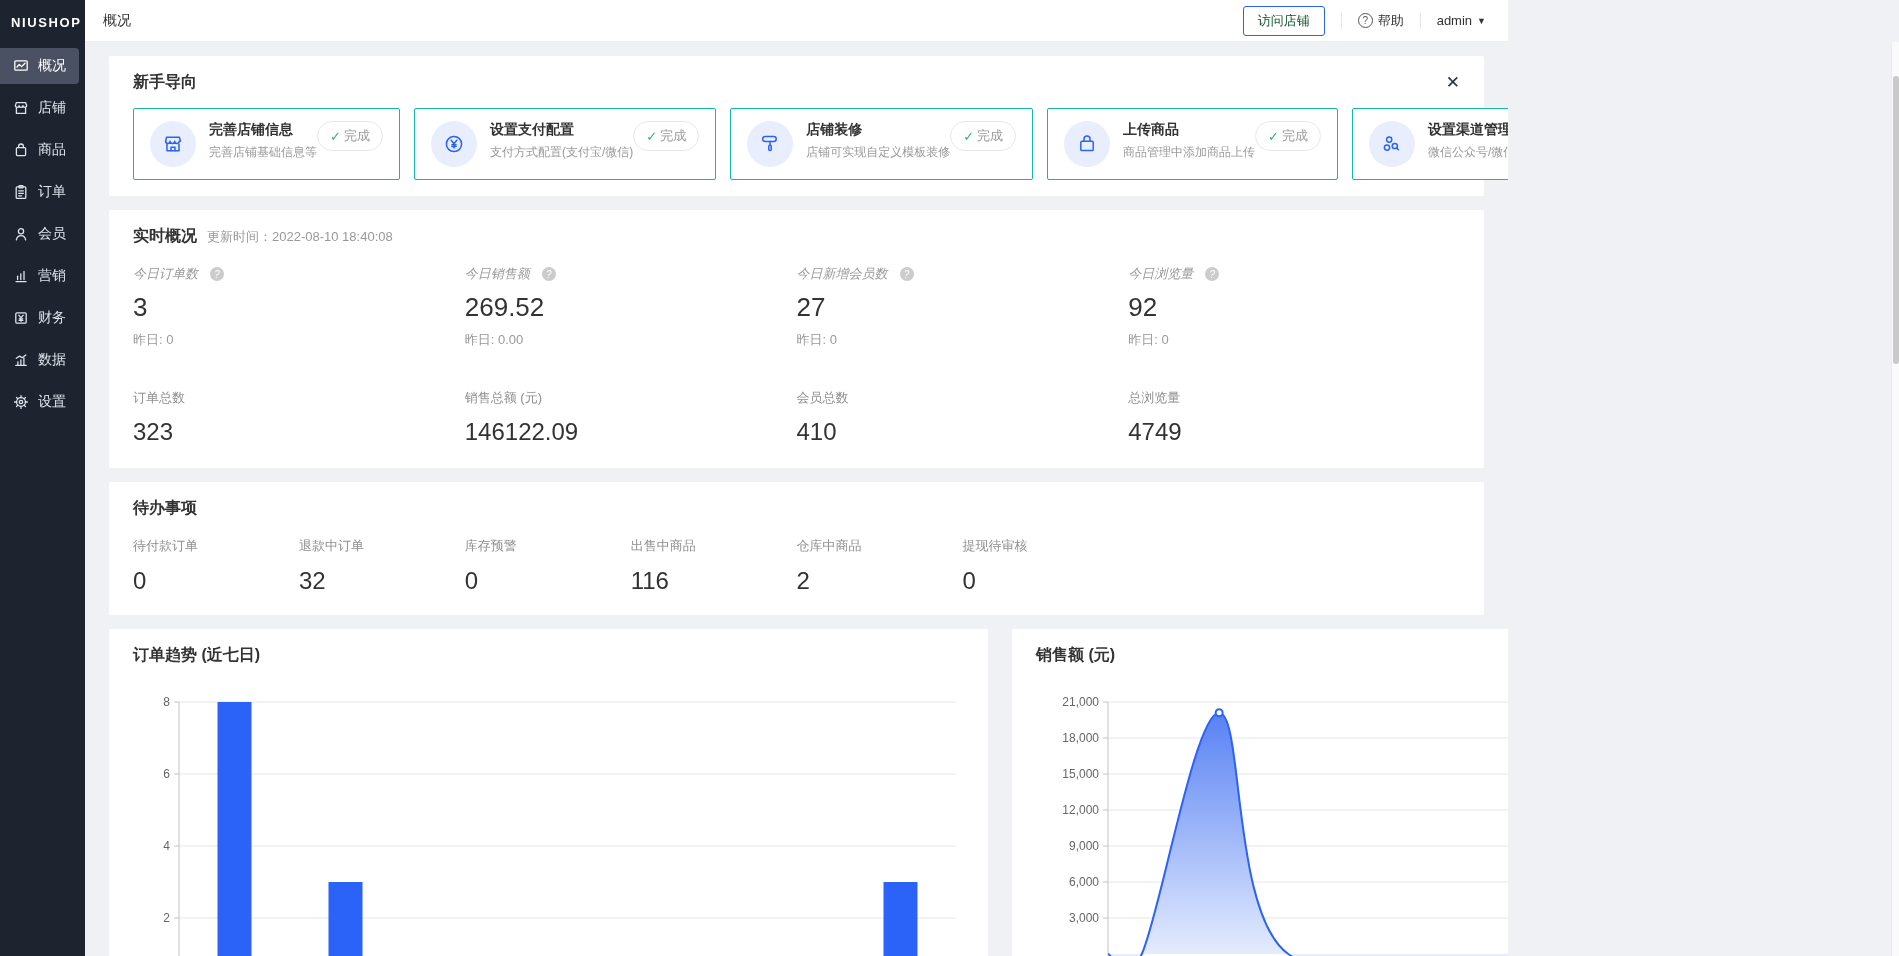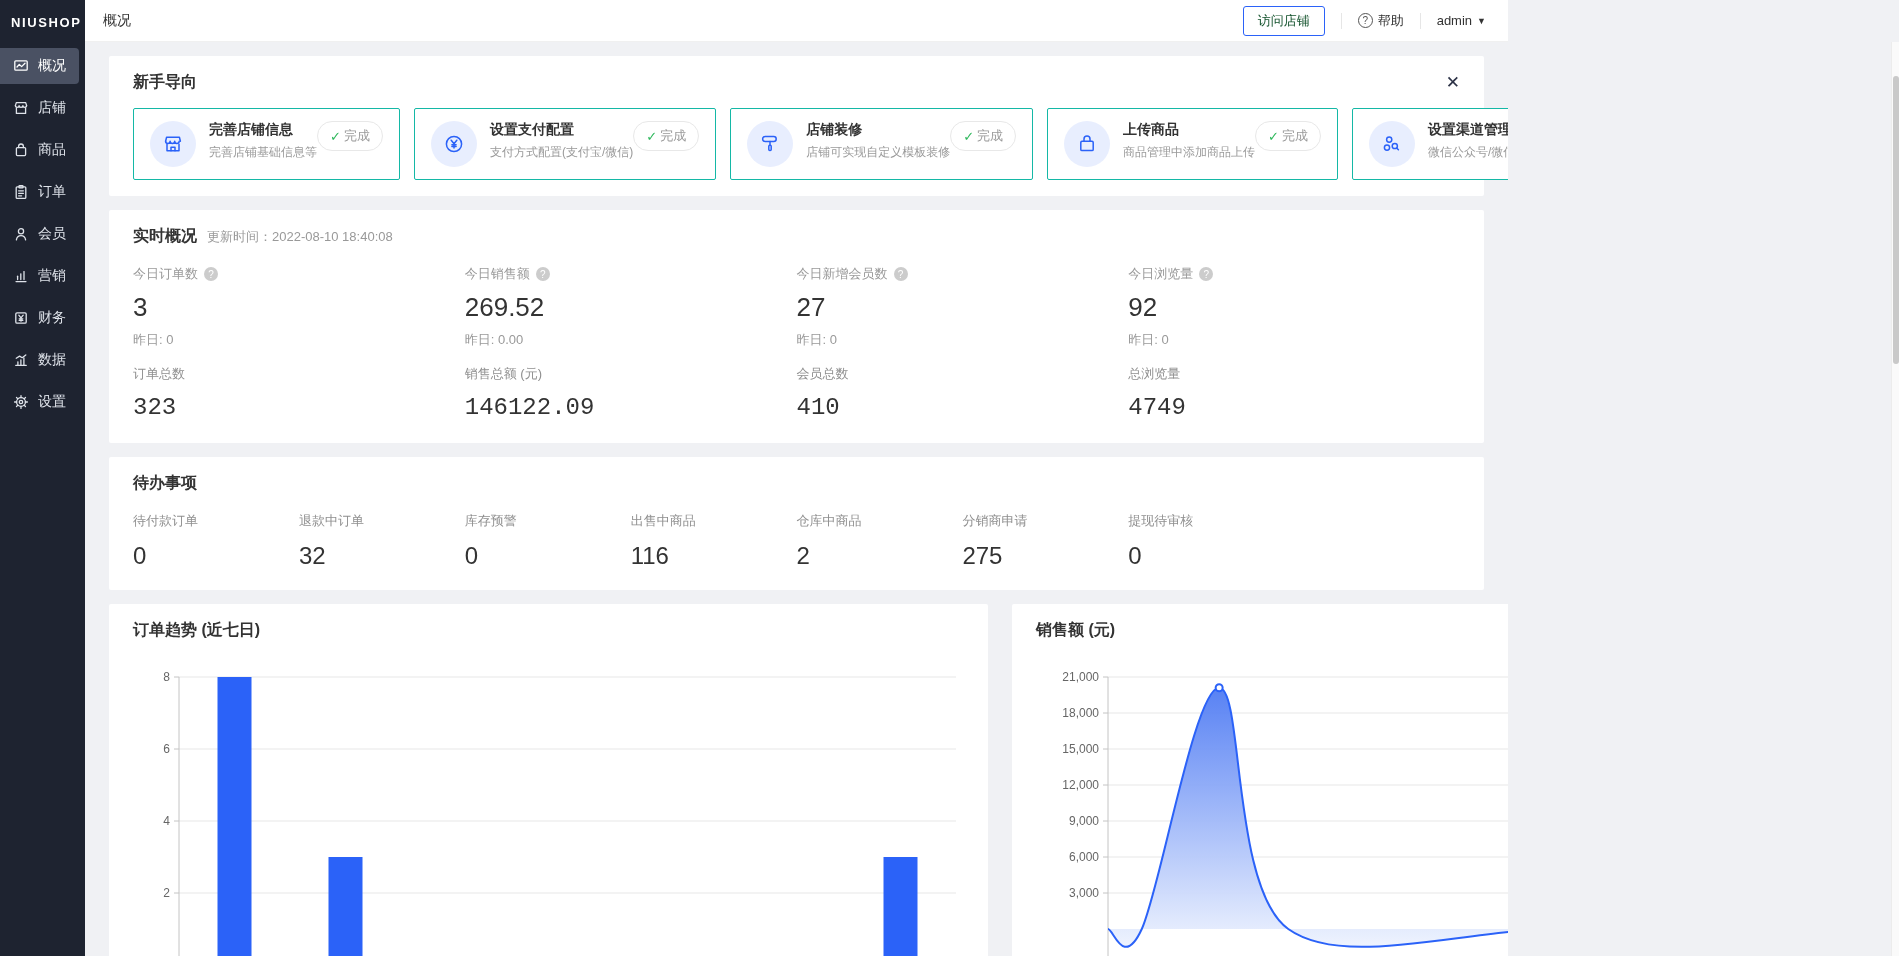--- a/index.html
+++ b/index.html
@@ -53,28 +53,28 @@
   .gtitle { font-size:14px; font-weight:bold; color:#333; margin-bottom:5px; white-space:nowrap; }
   .gsub { font-size:12px; color:#9a9a9a; white-space:nowrap; }
   .badge { display:inline-flex; align-items:center; gap:3px; border:1px solid #e8e8e8;
     border-radius:15px; padding:5px 12px; font-size:13px; color:#999; background:#fff; flex:none; }
   .check { color:#2eb85c; font-weight:bold; font-size:13px; }
 
   
   .grid4 { display:grid; grid-template-columns:repeat(4,1fr); }
   .grid8 { display:grid; grid-template-columns:repeat(8,1fr); }
   .stat { padding-top:18px; }
-  .stat-label { display:flex; align-items:center; gap:6px; font-size:13px; color:#999; }
+  .stat-label { display:flex; align-items:center; gap:12px; font-size:13px; color:#999;font-style:italic; }
   .stat-label2 { font-size:13px; color:#8f8f8f; }
   .qmark { width:14px; height:14px; border-radius:50%; background:#ccc; color:#fff;
     font-size:10px; display:inline-flex; align-items:center; justify-content:center; cursor:pointer; }
   .stat-value { font-size:26px; color:#333; margin:9px 0 8px; }
-  .stat-value2 { font-size:24px; color:#333; margin-top:11px;font-family:Liberation Mono, monospace; }
+  .stat-value2 { font-size:24px; color:#333; margin-top:11px; }
   .stat-yday { font-size:13px; color:#999; }
-  .totals { margin-top:16px; padding-bottom:6px; }
+  .totals { margin-top:40px; padding-bottom:6px; }
   .todo-value { font-size:24px; color:#333; margin-top:12px; padding-bottom:4px; }
 
   
   .charts-row { display:flex; gap:24px; }
   .chart-card { flex:1; background:#fff; border-radius:2px; padding:16px 24px; height:470px; }
   .chart-box { margin-top:16px; }
   .chart-box svg text { font-family:"Liberation Sans","DejaVu Sans",sans-serif; }
 
   
   .scrollbar { position:fixed; right:0; top:42px; bottom:0; width:8px;
@@ -353,24 +353,20 @@
             <div class="stat-label2">库存预警</div>
             <div class="todo-value">0</div>
           </div>
           <div class="stat">
             <div class="stat-label2">出售中商品</div>
             <div class="todo-value">116</div>
           </div>
           <div class="stat">
             <div class="stat-label2">仓库中商品</div>
             <div class="todo-value">2</div>
-          </div>
-          <div class="stat">
-            <div class="stat-label2">分销商申请</div>
-            <div class="todo-value">275</div>
           </div>
           <div class="stat">
             <div class="stat-label2">提现待审核</div>
             <div class="todo-value">0</div>
           </div>
         </div>
       </div>
 
       <div class="charts-row">
         <div class="chart-card">

